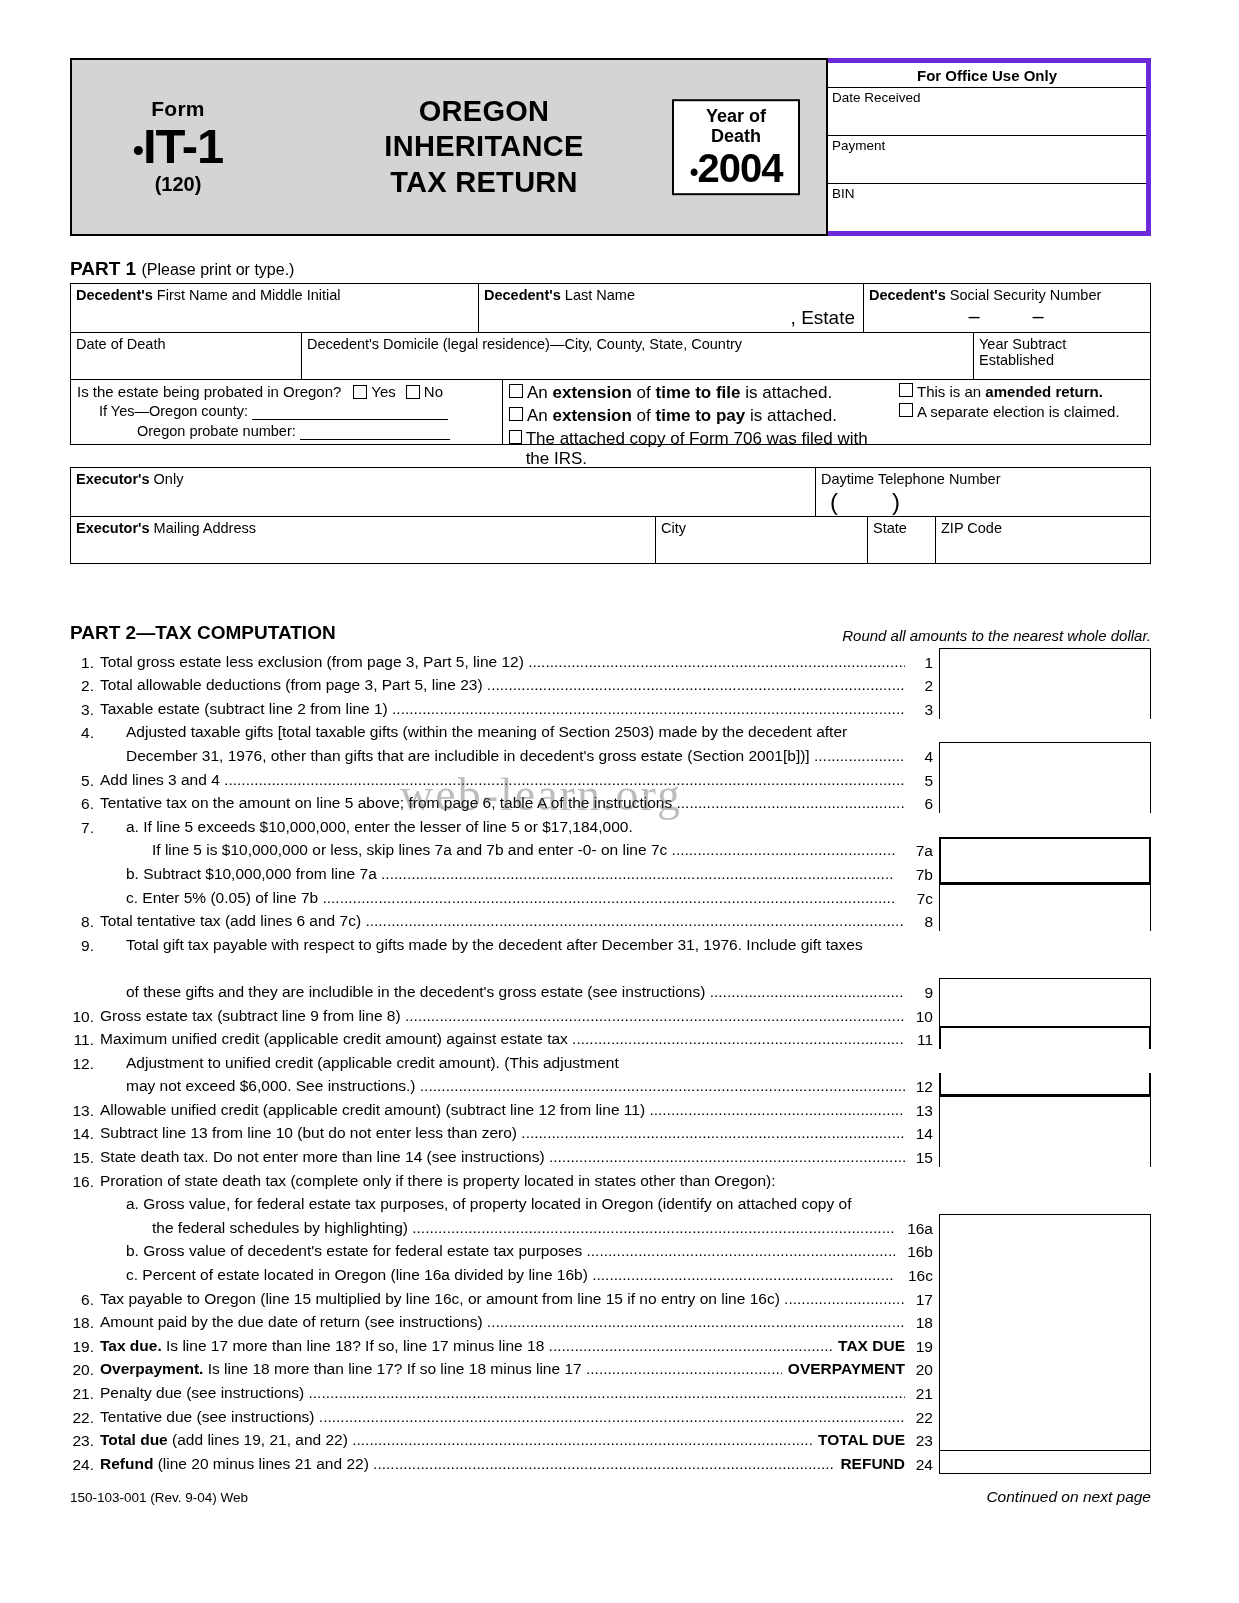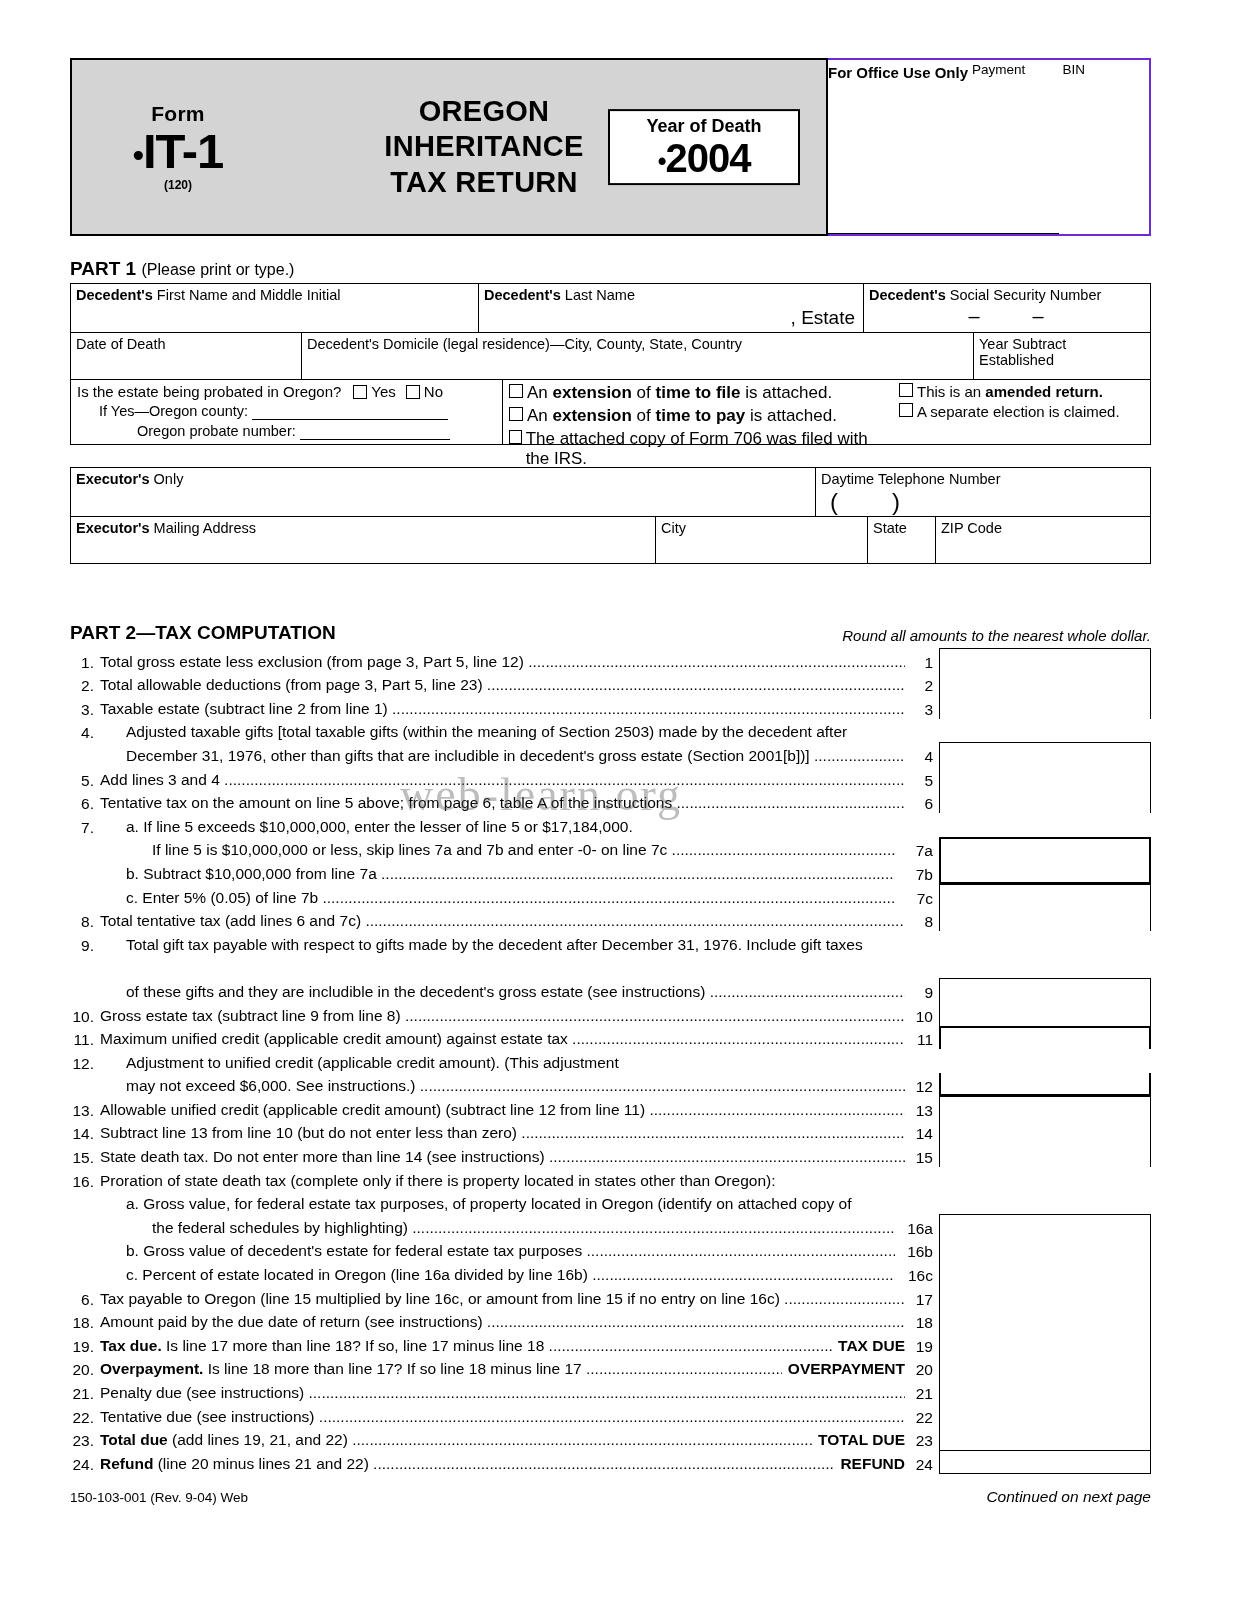--- a/index.html
+++ b/index.html
@@ -21,32 +21,32 @@
     flex: 0 0 758px;
     background:#d4d4d4;
     border:2px solid #000;
     display:flex; align-items:center;
     position:relative;
   }
   .form-badge { width:200px; text-align:center; padding-left:12px; }
   .form-word { font-size:21px; font-weight:bold; letter-spacing:.2px; line-height:1; margin-bottom:3px;}
   .form-code { font-size:49px; font-weight:bold; line-height:1; letter-spacing:-1px; }
   .form-code .bullet { font-size:32px; vertical-align:middle; }
-  .form-paren { font-size:12px; font-weight:bold; margin-top:2px; }
+  .form-paren { font-size:20px; font-weight:bold; margin-top:2px; }
   .form-title { flex:1; text-align:center; font-size:29px; font-weight:bold; line-height:1.22; letter-spacing:.3px; padding-right:130px;}
   .yod {
     position:absolute; right:26px; top:50%; transform:translateY(-50%);
     border:2px solid #000; background:#fff;
-    width:192px; padding:6px 8px 4px; text-align:center;
+    width:128px; padding:6px 8px 4px; text-align:center;
   }
   .yod-lbl { font-size:18px; font-weight:bold; line-height:1.1; }
   .yod-val { font-size:40px; font-weight:bold; line-height:1.05; letter-spacing:-1px;}
   .yod-val .bullet { font-size:25px; vertical-align:middle; }
 
-  .hdr-right { flex:1; border:2px solid #6d28d9; border-left:2px solid #000; margin-left:-2px; display:flex; flex-direction:row; }
+  .hdr-right { flex:1; border:5px solid #6d28d9; border-left:2px solid #000; margin-left:-2px; display:flex; flex-direction:column; }
   .ofc-title { text-align:center; font-size:15px; font-weight:bold; padding:4px 0 3px; border-bottom:1.5px solid #000; }
   .ofc-row { flex:1; border-bottom:1.5px solid #000; padding:2px 4px; font-size:13.5px; }
   .ofc-row:last-child { border-bottom:none; }
 
   
   .part-h { font-size:19px; font-weight:bold; margin:22px 0 3px; }
   .part-h .light { font-weight:normal; font-size:16px; }
   .part2-head { display:flex; align-items:flex-end; justify-content:space-between; margin:26px 0 4px; }
   .part2-head .t { font-size:19px; font-weight:bold; }
   .part2-head .r { font-size:15px; font-style:italic;margin-top:37px; }
@@ -133,20 +133,21 @@
         <div>INHERITANCE</div>
         <div>TAX RETURN</div>
       </div>
       <div class="yod">
         <div class="yod-lbl">Year of Death</div>
         <div class="yod-val"><span class="bullet">•</span><span>2004</span></div>
       </div>
     </div>
     <div class="hdr-right">
       <div class="ofc-title">For Office Use Only</div>
+      <div class="ofc-row">Date Received</div>
       <div class="ofc-row">Payment</div>
       <div class="ofc-row">BIN</div>
     </div>
   </div>
 
   <div class="part-h">
     <span>PART 1</span>
     <span class="light">(Please print or type.)</span>
   </div>
 

